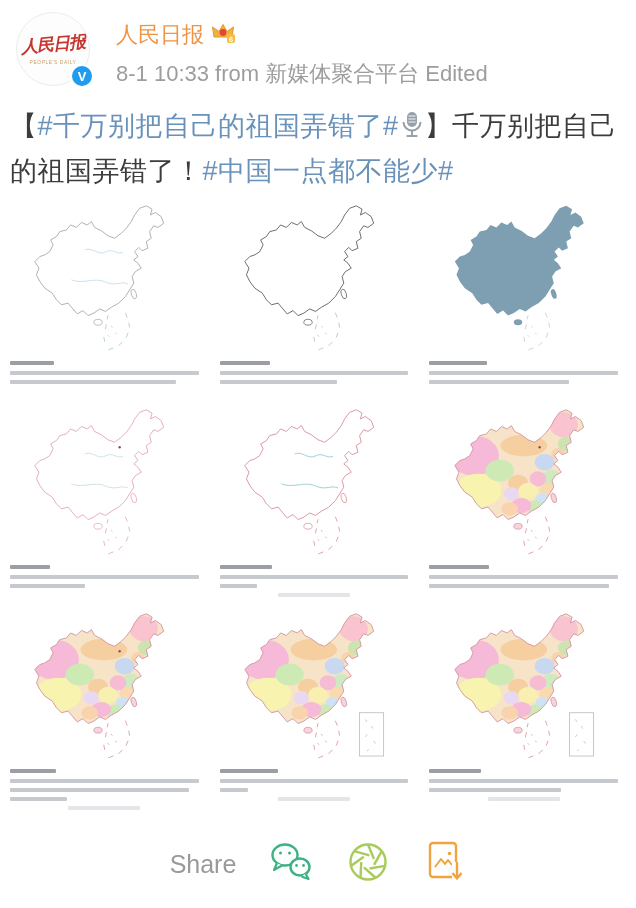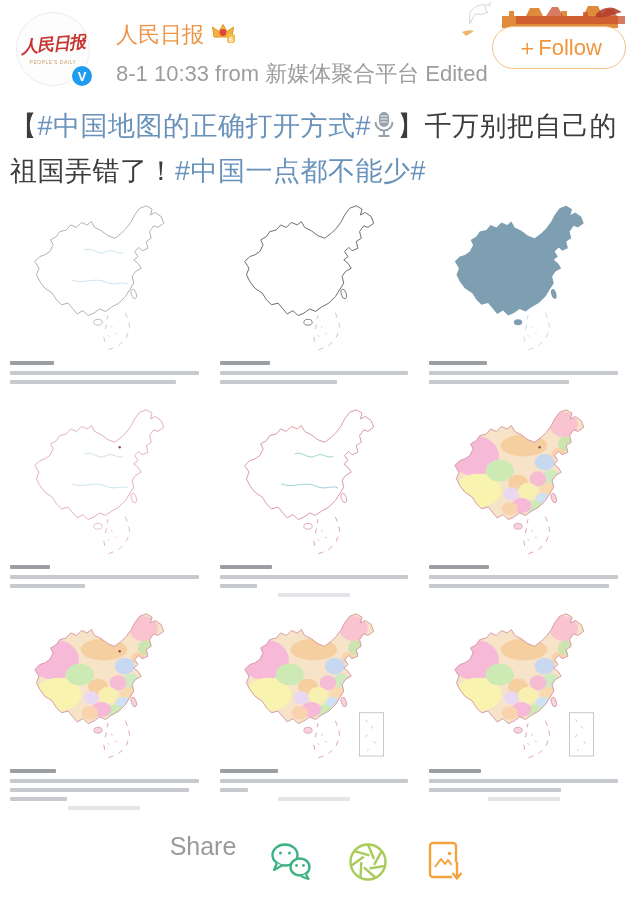--- a/index.html
+++ b/index.html
@@ -51,21 +51,21 @@
     padding:8px 8px 0 8px;
   }
   .cell { height:202px; }
   .map-box { height:158px; display:flex; justify-content:center; }
   .caption { padding:3px 10px 0 2px; }
   .cap-title { height:4px; background:#9b9fa4; border-radius:1px; margin-bottom:6px; }
   .cap-line { height:4px; background:#c6c9cd; border-radius:1px; margin-bottom:5px; }
   .wm { height:4px; width:72px; background:#e3e5e8; border-radius:1px; margin:1px auto 0; }
   
   .toolbar {
-    margin-top:22px; height:64px; display:flex; justify-content:center;
+    margin-top:22px; height:64px; display:flex; align-items:center; justify-content:center;
     gap:32px;
   }
   .share-label { color:#9a9a9a; font-size:25px; }
   .tool-btn { display:flex; align-items:center; }
 </style>
 </head>
 <body>
 
 <svg width="0" height="0" style="position:absolute" aria-hidden="true">
   <defs>
@@ -124,37 +124,24 @@
         <svg width="26" height="22" viewBox="0 0 26 22">
           <path d="M4,15 L2.5,5 L9,9.5 L13,2.5 L17,9.5 L23.5,5 L22,15 Z" fill="#f3b23f" stroke="#e2992b" stroke-width="1"></path>
           <circle cx="13" cy="10.5" r="3.4" fill="#e2453a"></circle>
           <rect x="17" y="12" width="8" height="9" rx="2" fill="#f5bc4a"></rect>
           <text x="21" y="19.5" font-size="8" font-family="Liberation Sans, sans-serif" fill="#fff" text-anchor="middle" font-weight="bold">6</text>
         </svg>
       </span>
     </div>
     <div class="meta">8-1 10:33  from 新媒体聚合平台  Edited</div>
   </div>
-  <div class="follow-zone">
-    <span class="deco">
-      <svg width="172" height="40" viewBox="0 0 172 40">
-        <path d="M46,28 V16 h7 v-5 h5 v5 h12 l4,-8 h9 l4,8 h18 v-5 h6 v5 h16 l5,-10 h10 l5,10 h15 v12 Z" fill="#e08a3c"></path>
-        <path d="M60,16 h30 l6,-9 h6 l5,9 h20 v-4 h5 v4 h14 l4,-7 h7 l4,7 h8 v8 H60 Z" fill="#c9502e" opacity="0.75"></path>
-        <path d="M140,14 q8,-8 18,-6 l8,4 -10,3 q-8,3 -16,2 Z" fill="#b23a28" opacity="0.85"></path>
-        <path d="M14,12 q7,-9 16,-7 q-2,5 2,7 q-7,4 -13,2 q-3,5 -5,10 q-1,-6 0,-12 Z" fill="#fdfdfd" stroke="#c8ccd2" stroke-width="0.8"></path>
-        <path d="M30,5 l6,-4 -2,6 Z" fill="#e8e8ea"></path>
-        <path d="M6,32 q6,-3 12,-1 l-8,5 Z" fill="#e8a44c" opacity="0.8"></path>
-      </svg>
-    </span>
-    <div class="follow-btn">＋Follow</div>
-  </div>
 </div>
 
 <div class="post-text">
-  <span>【</span><span class="lnk">#中国地图的正确打开方式#</span><span class="mic-icon">
+  <span>【</span><span class="lnk">#千万别把自己的祖国弄错了#</span><span class="mic-icon">
     <svg width="24" height="28" viewBox="0 0 24 28">
       <rect x="7" y="1" width="10" height="15" rx="5" fill="#97a1ab"></rect>
       <path d="M8.5,5 h7 M8.5,8 h7 M8.5,11 h7" stroke="#f2f4f6" stroke-width="1.2"></path>
       <path d="M3.5,11 a8.5,8.5 0 0 0 17,0" fill="none" stroke="#97a1ab" stroke-width="2"></path>
       <line x1="12" y1="20" x2="12" y2="24" stroke="#97a1ab" stroke-width="2"></line>
       <line x1="6.5" y1="25" x2="17.5" y2="25" stroke="#97a1ab" stroke-width="2"></line>
     </svg>
   </span><span>】千万别把自己的祖国弄错了！</span><span class="lnk">#中国一点都不能少#</span>
 </div>
 

